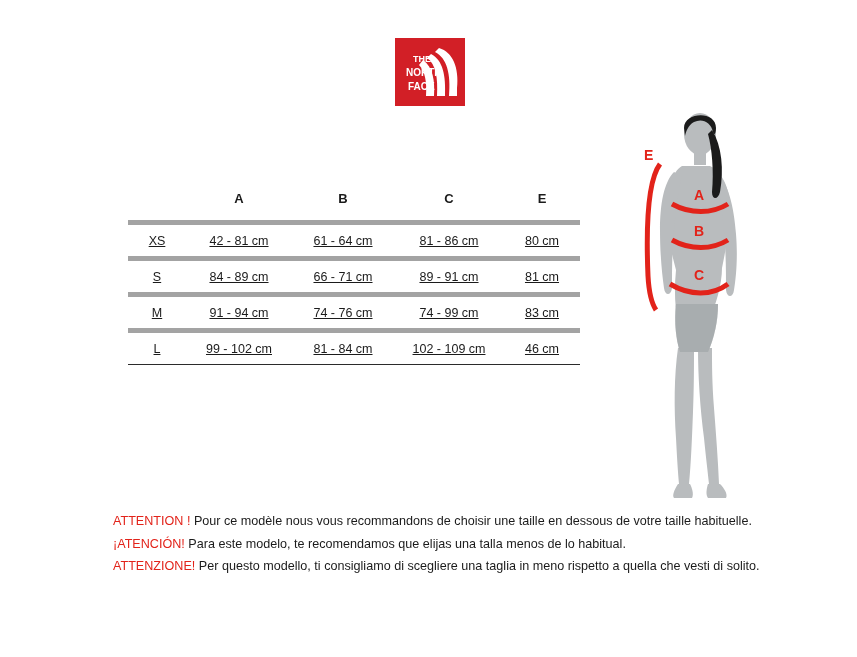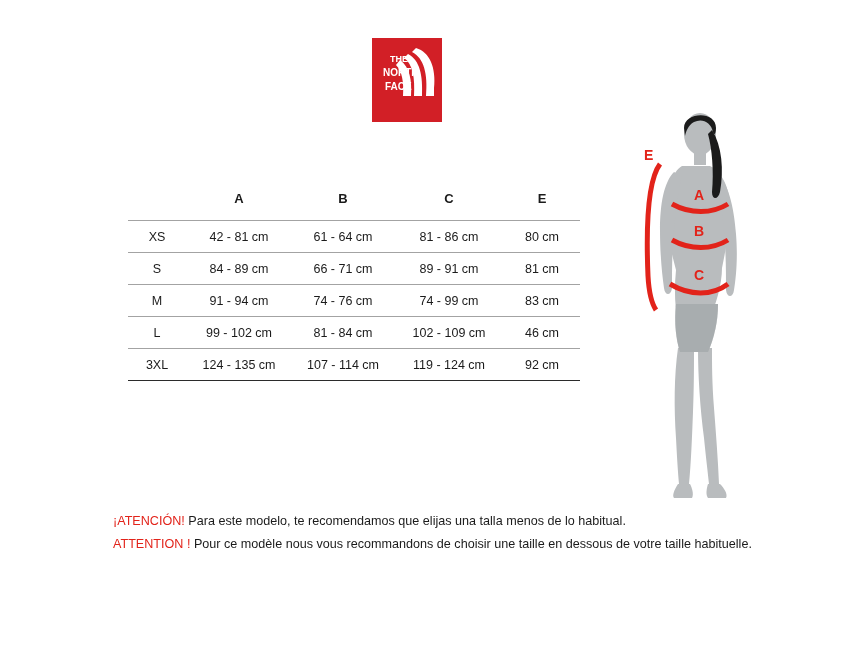--- a/index.html
+++ b/index.html
@@ -15,24 +15,24 @@
     width: 857px;
     height: 657px;
     background: #ffffff;
     margin: 0 auto;
     overflow: hidden;
   }
 
   
   .logo-wrap {
     position: absolute;
-    left: 372px;
+    left: 395px;
     top: 38px;
     width: 70px;
-    height: 84px;
+    height: 68px;
   }
   .logo-box {
     position: absolute;
     inset: 0;
     background: #d21f26;
   }
   .logo-svg {
     position: absolute;
     inset: 0;
   }
@@ -58,21 +58,22 @@
     font-weight: normal;
     vertical-align: middle;
   }
   table.size-table thead th {
     font-weight: bold;
     font-size: 13px;
     padding-bottom: 8px;
     height: 28px;
   }
   table.size-table tbody tr {
-    border-top: 1px solid #a3a3a3;
+    border-top: 5px solid #a3a3a3;
+    text-decoration: underline;
   }
   table.size-table tbody tr:last-child {
     border-bottom: 1px solid #2b2b2b;
   }
   td.size-label, th.corner {
     font-weight: bold;
     width: 58px;
     text-align: center;
   }
   td.col-a, th.col-a { width: 106px; }
@@ -156,27 +157,20 @@
           <td class="col-c">74 - 99 cm</td>
           <td class="col-e">83 cm</td>
         </tr>
         <tr>
           <td class="size-label">L</td>
           <td class="col-a">99 - 102 cm</td>
           <td class="col-b">81 - 84 cm</td>
           <td class="col-c">102 - 109 cm</td>
           <td class="col-e">46 cm</td>
         </tr>
-        <tr>
-          <td class="size-label">3XL</td>
-          <td class="col-a">124 - 135 cm</td>
-          <td class="col-b">107 - 114 cm</td>
-          <td class="col-c">119 - 124 cm</td>
-          <td class="col-e">92 cm</td>
-        </tr>
       </tbody>
     </table>
   </div>
 
   <div class="figure-wrap">
     <svg viewBox="0 0 180 400" width="180" height="400">
 
       <g fill="#b9bcbe">
 
         <ellipse cx="88" cy="26" rx="16" ry="21"></ellipse>
@@ -233,20 +227,23 @@
 
       <text x="32" y="52" font-family="Liberation Sans, sans-serif" font-size="14" font-weight="bold" fill="#e2231a">E</text>
       <text x="82" y="92" font-family="Liberation Sans, sans-serif" font-size="14" font-weight="bold" fill="#e2231a">A</text>
       <text x="82" y="128" font-family="Liberation Sans, sans-serif" font-size="14" font-weight="bold" fill="#e2231a">B</text>
       <text x="82" y="172" font-family="Liberation Sans, sans-serif" font-size="14" font-weight="bold" fill="#e2231a">C</text>
     </svg>
   </div>
 
   <div class="notes">
     <div class="note-line">
+      <span class="lead">ATTENTION !</span><span> Pour ce modèle nous vous recommandons de choisir une taille en dessous de votre taille habituelle.</span>
+    </div>
+    <div class="note-line">
       <span class="lead">¡ATENCIÓN!</span><span> Para este modelo, te recomendamos que elijas una talla menos de lo habitual.</span>
     </div>
     <div class="note-line">
-      <span class="lead">ATTENTION !</span><span> Pour ce modèle nous vous recommandons de choisir une taille en dessous de votre taille habituelle.</span>
+      <span class="lead">ATTENZIONE!</span><span> Per questo modello, ti consigliamo di scegliere una taglia in meno rispetto a quella che vesti di solito.</span>
     </div>
   </div>
 
 </div>
 
 </body></html>

